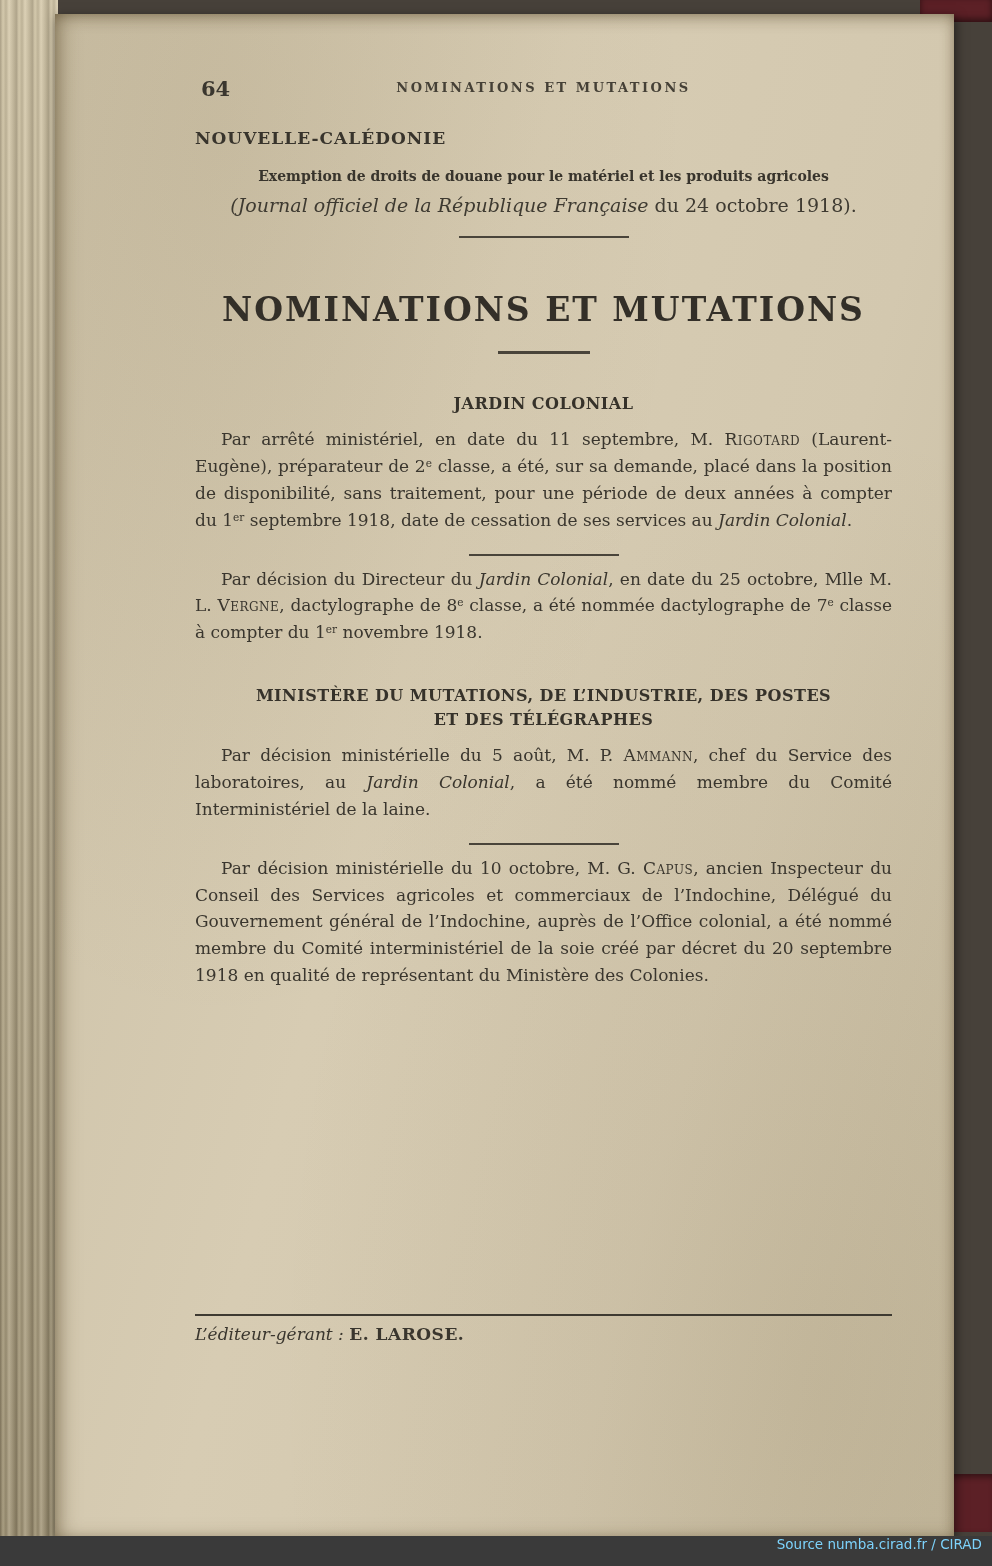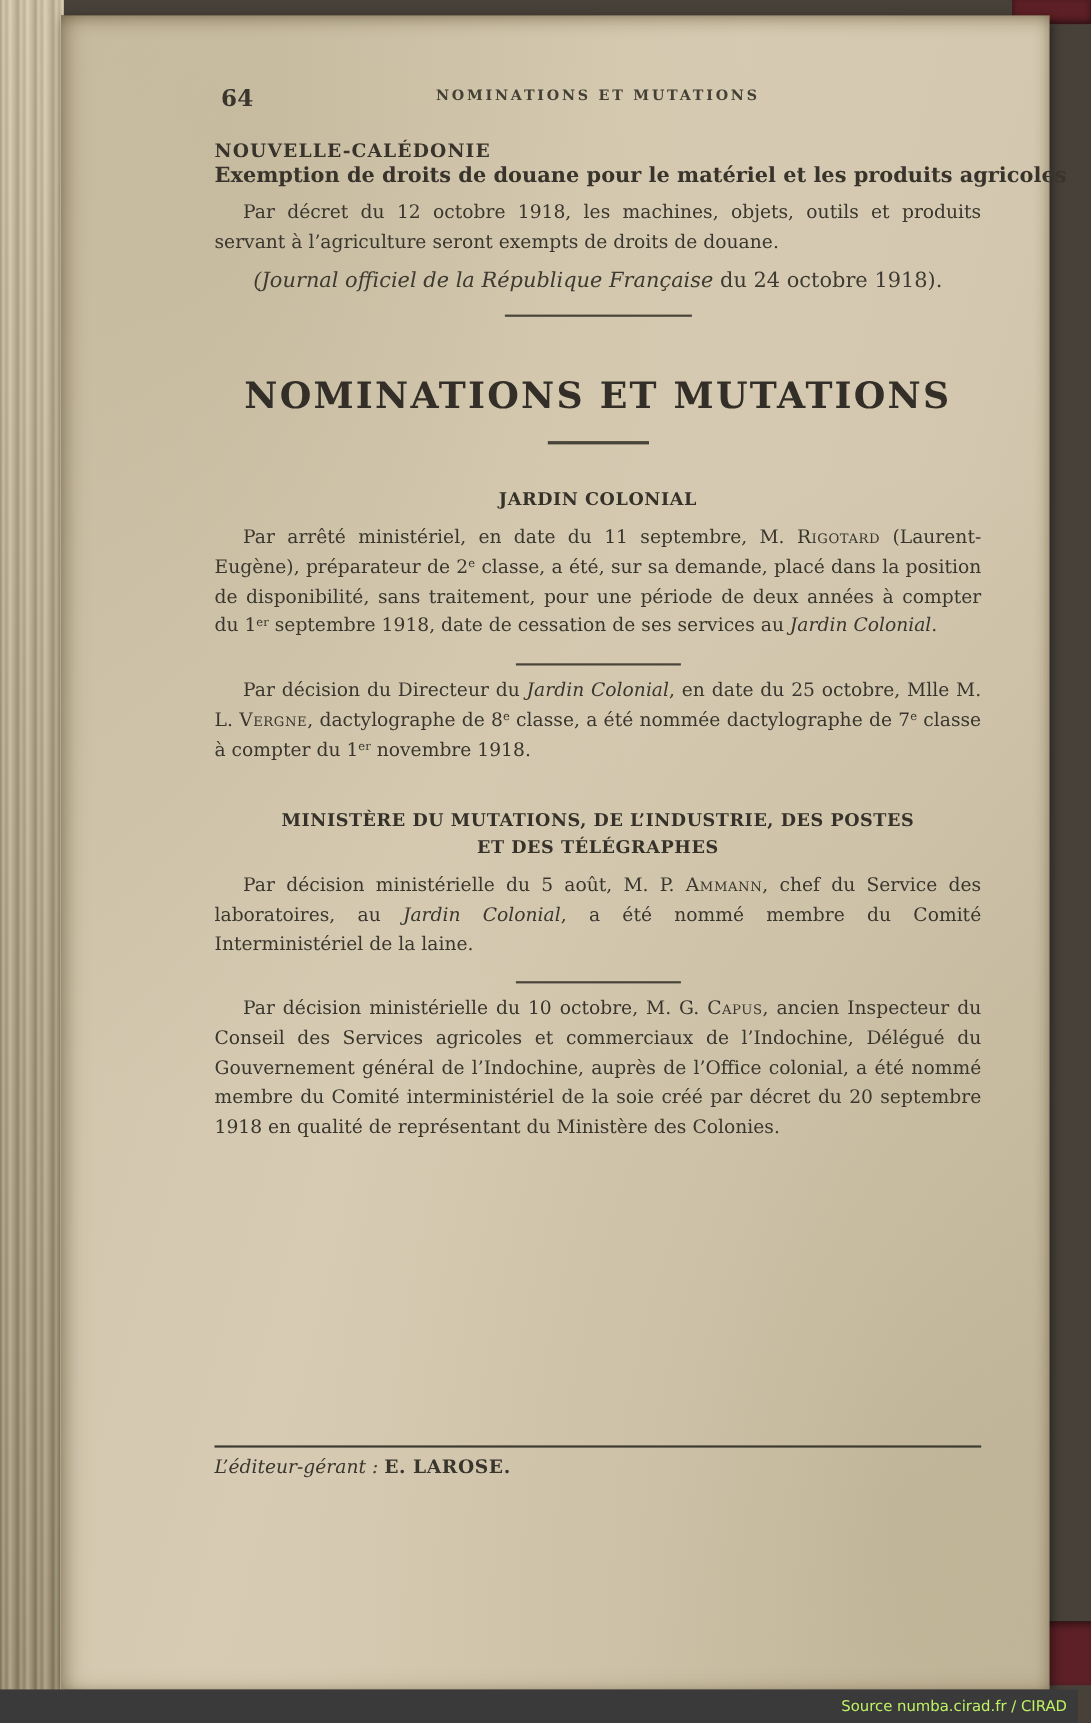--- a/index.html
+++ b/index.html
@@ -53,22 +53,22 @@
   .running-header{
     text-align:center;font-size:13px;font-weight:bold;letter-spacing:2.5px;
     color:#454036;padding-top:4px;
   }
 
   .region-heading{
     text-align:left;font-size:17px;font-weight:bold;letter-spacing:1px;
     margin-top:24px;color:#38342c;
   }
   .article-heading{
-    text-align:center;font-size:19px;font-weight:bold;white-space:nowrap;
-    margin-top:0;color:#38342c;
+    text-align:center;font-size:14px;font-weight:bold;white-space:nowrap;
+    margin-top:20px;color:#38342c;
   }
   .para{
     font-size:17px;line-height:1.58;text-align:justify;text-indent:26px;
     margin:10px 0 0 0;color:#3a362e;
   }
   .citation{
     text-align:center;font-size:19px;margin-top:10px;color:#3e3a31;
   }
 
   .rule{background:#49443a;margin-left:auto;margin-right:auto;}
@@ -93,23 +93,23 @@
   }
 
   
   .run-i{font-style:italic;}
   .run-sc{font-variant:small-caps;letter-spacing:.5px;margin-top:24px;}
   .run-sup{font-size:.62em;vertical-align:.5em;}
   .run-b{font-weight:bold;letter-spacing:.5px;}
 
   
   .source-bar{
-    position:absolute;left:0;right:12px;bottom:0;height:30px;background:#3a3a3a;
-    display:flex;align-items:center;justify-content:flex-end;padding-right:10px;
-    font-family:"DejaVu Sans","Liberation Sans",sans-serif;font-size:13.5px;color:#bef264;
+    position:absolute;left:0;right:0;bottom:0;height:30px;background:#3a3a3a;
+    display:flex;align-items:flex-start;justify-content:flex-end;padding-right:10px;
+    font-family:"DejaVu Sans","Liberation Sans",sans-serif;font-size:13.5px;color:#7dd3fc;
   }
 </style>
 </head>
 <body>
 
 <div class="scene">
 
   <div class="book-edges"></div>
   <div class="cover-corner-top"></div>
   <div class="cover-corner-bottom"></div>
@@ -117,21 +117,20 @@
   <div class="page">
     <div class="content">
 
       <div class="header-row">
         <span class="page-number">64</span>
         <div class="running-header">NOMINATIONS ET MUTATIONS</div>
       </div>
 
       <div class="region-heading">NOUVELLE-CALÉDONIE</div>
       <div class="article-heading">Exemption de droits de douane pour le matériel et les produits agricoles</div>
-      <p class="para"><span>Par décret du 12 octobre 1918, les machines, objets, outils et produits servant à l’agriculture seront exempts de droits de douane.</span></p>
       <div class="citation"><span class="run-i">(Journal officiel de la République Française</span><span> du 24 octobre 1918).</span></div>
 
       <div class="rule rule-citation"></div>
 
       <h1 class="main-title">NOMINATIONS ET MUTATIONS</h1>
       <div class="rule rule-title"></div>
 
       <div class="section-heading">JARDIN COLONIAL</div>
       <p class="para"><span>Par arrêté ministériel, en date du 11 septembre, M. </span><span class="run-sc">Rigotard</span><span> (Laurent-Eugène), préparateur de 2</span><span class="run-sup">e</span><span> classe, a été, sur sa demande, placé dans la position de disponibilité, sans traitement, pour une période de deux années à compter du 1</span><span class="run-sup">er</span><span> septembre 1918, date de cessation de ses services au </span><span class="run-i">Jardin Colonial</span><span>.</span></p>
       <div class="rule rule-section"></div>

